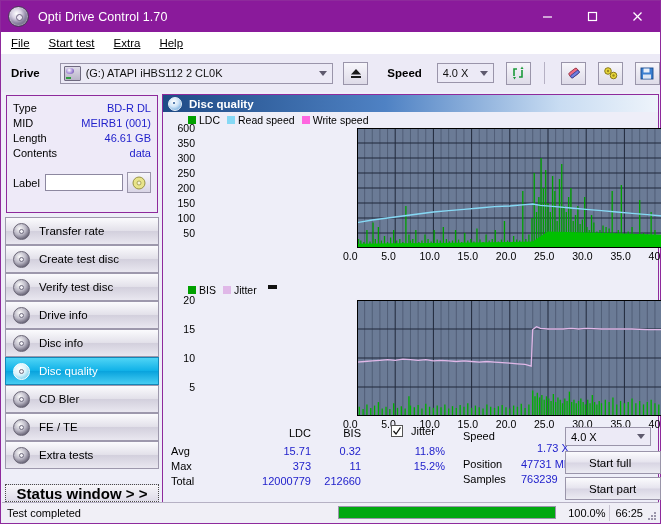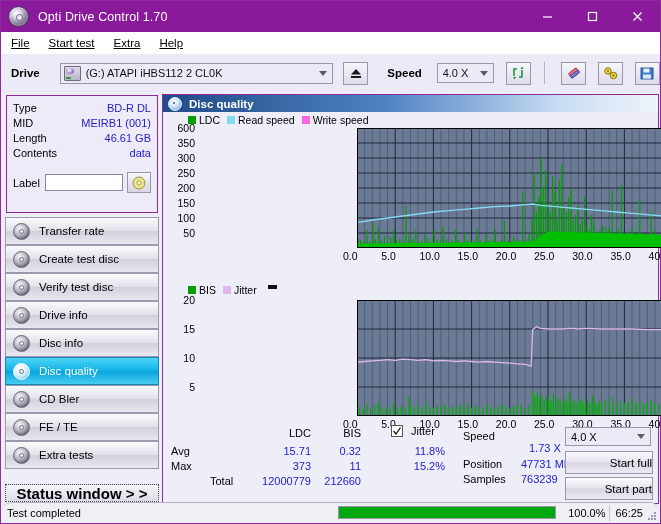--- a/index.html
+++ b/index.html
@@ -167,33 +167,34 @@
   
   .stats{position:absolute;font-size:11px;}
   .stat-k{color:#000;}
   .stat-v{color:#2222cc;}
   .speed-sel{
     width:86px;height:19px;border:1px solid #9a95aa;background:#eceaf6;
     display:flex;align-items:center;box-sizing:border-box;
   }
   .speed-sel span{font-size:11px;margin-left:5px;}
   .action-btn{
-    width:88px;height:23px;border:1px solid #9a95aa;
+    width:96px;height:23px;border:1px solid #9a95aa;
     background:linear-gradient(#fbfbfd,#e6e4ee 48%,#d8d5e3 52%,#ecebf2);
-    display:flex;align-items:center;justify-content:flex-end;box-sizing:border-box;
+    display:flex;align-items:center;justify-content:flex-start;box-sizing:border-box;
     font-size:11.5px;
+    padding-left:23px;
   }
   .chk{
     width:12px;height:12px;border:1px solid #555;background:#fff;
     display:flex;align-items:center;justify-content:center;box-sizing:border-box;
   }
   
   .statusbar{
     position:absolute;left:1px;bottom:1px;width:657px;height:20px;background:#f0eff6;
-    border-top:1px solid #b6b1c4;display:flex;align-items:center;box-sizing:border-box;border-radius:9px;
+    border-top:1px solid #b6b1c4;display:flex;align-items:center;box-sizing:border-box;
   }
   .sb-cell{height:18px;display:flex;align-items:center;box-sizing:border-box;}
   .sb-text{font-size:11px;padding-left:5px;color:#000;}
   .progress-outer{
     width:218px;height:13px;border:1px solid #9a95aa;background:#fff;box-sizing:border-box;
     display:flex;align-items:center;
   }
   .progress-fill{height:11px;background:#00a80f;}
   .sb-div{width:1px;height:16px;background:#c8c4d2;}
 </style>
@@ -795,26 +796,26 @@
         <div style="position:absolute;left:8px;top:18px;" class="stat-k">Avg</div>
         <div style="position:absolute;left:88px;top:18px;width:60px;text-align:right;" class="stat-v">15.71</div>
         <div style="position:absolute;left:148px;top:18px;width:50px;text-align:right;" class="stat-v">0.32</div>
         <div style="position:absolute;left:222px;top:18px;width:60px;text-align:right;" class="stat-v">11.8%</div>
 
         <div style="position:absolute;left:8px;top:33px;" class="stat-k">Max</div>
         <div style="position:absolute;left:88px;top:33px;width:60px;text-align:right;" class="stat-v">373</div>
         <div style="position:absolute;left:148px;top:33px;width:50px;text-align:right;" class="stat-v">11</div>
         <div style="position:absolute;left:222px;top:33px;width:60px;text-align:right;" class="stat-v">15.2%</div>
 
-        <div style="position:absolute;left:8px;top:48px;margin-left:39px;" class="stat-k">Total</div>
+        <div style="position:absolute;left:8px;top:48px;" class="stat-k">Total</div>
         <div style="position:absolute;left:68px;top:48px;width:80px;text-align:right;" class="stat-v">12000779</div>
         <div style="position:absolute;left:148px;top:48px;width:50px;text-align:right;" class="stat-v">212660</div>
 
         <div style="position:absolute;left:300px;top:3px;" class="stat-k">Speed</div>
-        <div style="position:absolute;left:366px;top:3px;margin-top:12px;" class="stat-v">1.73 X</div>
+        <div style="position:absolute;left:374px;top:3px;margin-top:12px;" class="stat-v">1.73 X</div>
         <div style="position:absolute;left:300px;top:31px;" class="stat-k">Position</div>
         <div style="position:absolute;left:358px;top:31px;" class="stat-v">47731 MB</div>
         <div style="position:absolute;left:300px;top:46px;" class="stat-k">Samples</div>
         <div style="position:absolute;left:358px;top:46px;" class="stat-v">763239</div>
 
         <div class="speed-sel" style="position:absolute;left:402px;top:0;">
           <span>4.0 X</span>
           <div class="combo-arrow"></div>
         </div>
         <div class="action-btn" style="position:absolute;left:402px;top:24px;">

